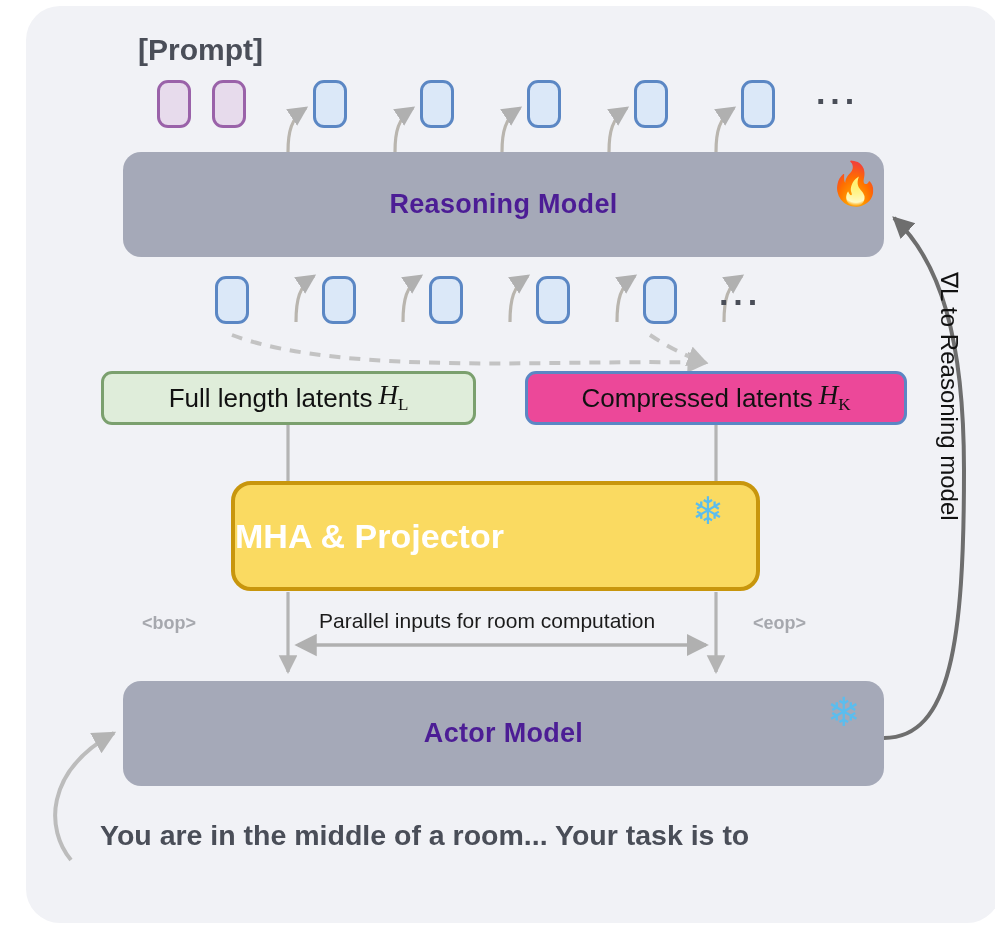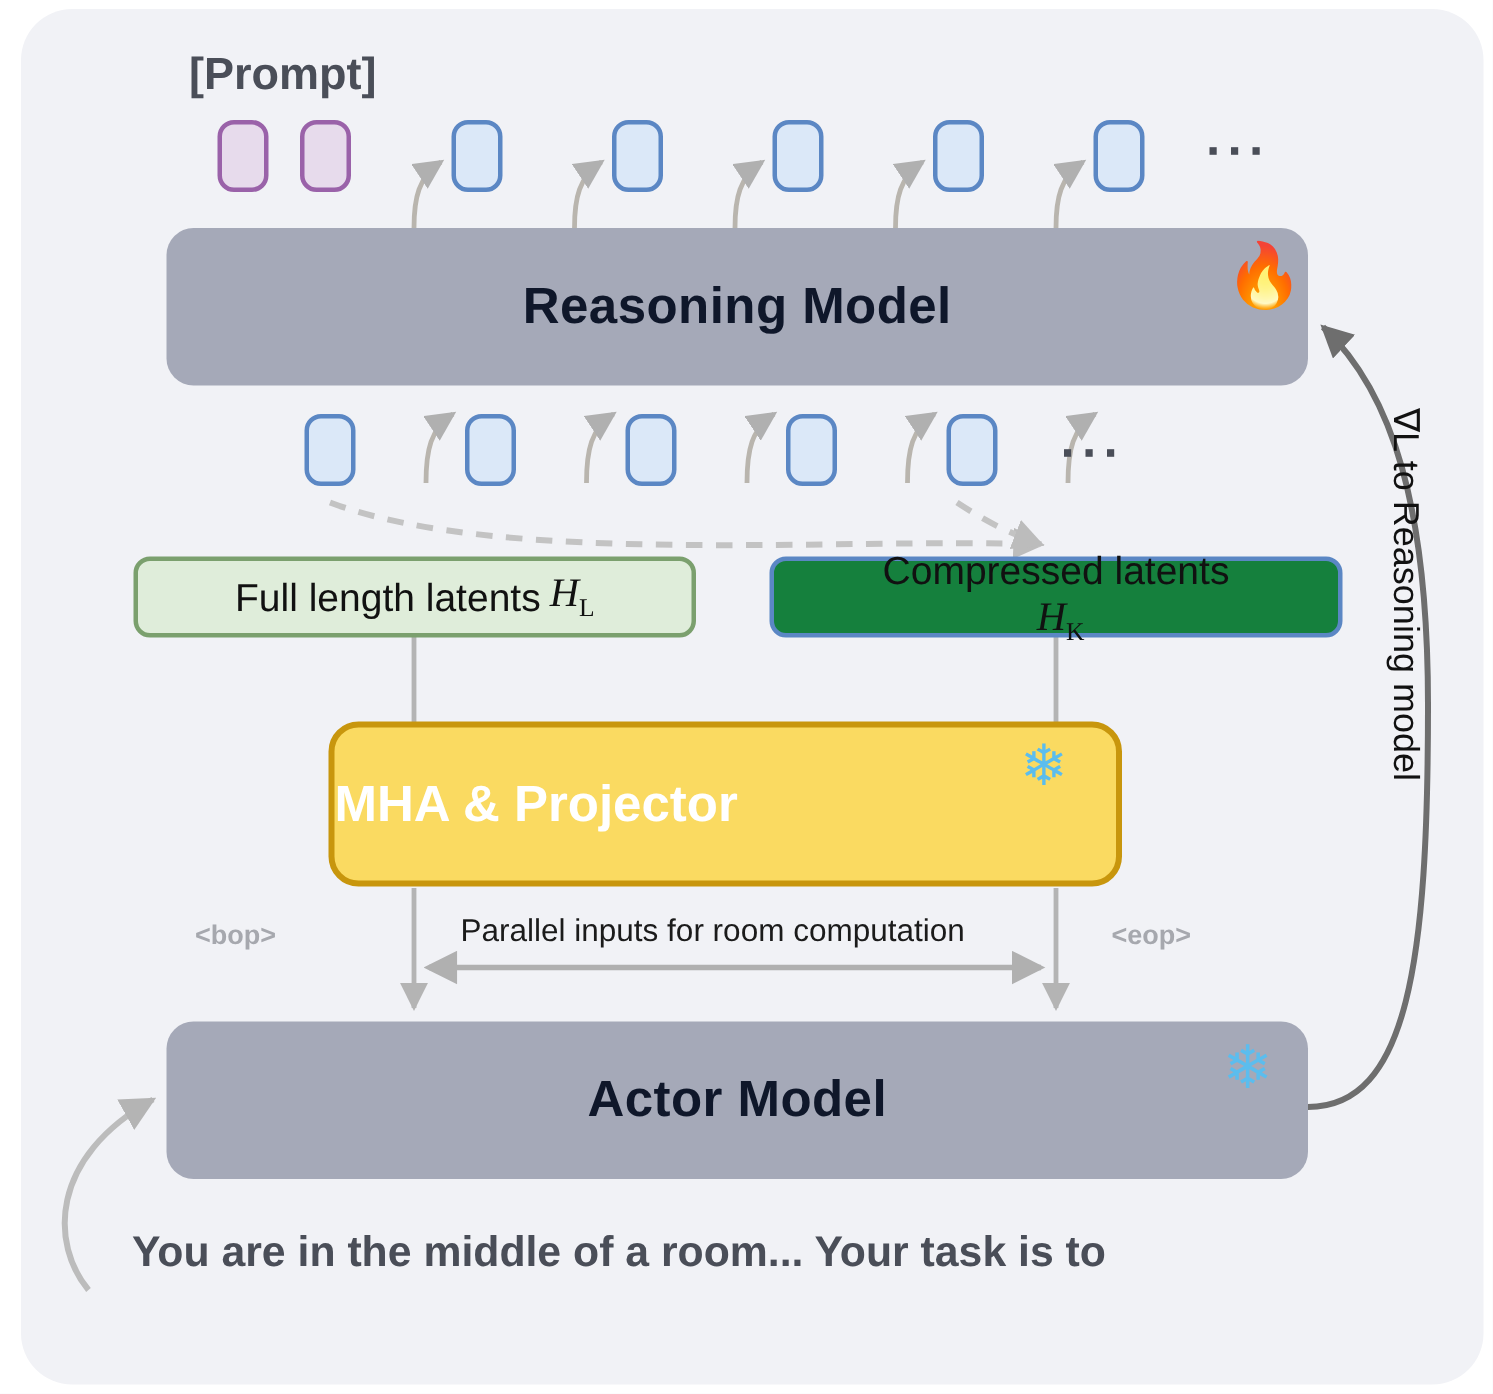--- a/index.html
+++ b/index.html
@@ -9,21 +9,21 @@
   }
   body {
     width: 995px;
     height: 929px;
     font-family: "Liberation Sans", sans-serif;
     position: relative;
     overflow: hidden;
   }
   #canvas {
     position: absolute;
-    left: 4px; top: 0;
+    left: 16px; top: 0;
     width: 797px;
     height: 929px;
   }
   .panel {
     position: absolute;
     left: 10px;
     top: 6px;
     width: 975px;
     height: 917px;
     background: #f1f2f6;
@@ -55,44 +55,43 @@
   
   .modelbar {
     position: absolute;
     border-radius: 18px;
     background: #a5a9b8;
     display: flex;
     align-items: center;
     justify-content: center;
   }
   .modelbar .title {
-    color: #0f172a;
-    font-size: 34px;
+    color: #4c1d95;
+    font-size: 27px;
     font-weight: bold;
     letter-spacing: .3px;
   }
   
   .latentbox {
     position: absolute;
     border-radius: 11px;
     box-sizing: border-box;
     display: flex;
     align-items: center;
     justify-content: center;
     font-size: 26px;
     color: #111;
   }
   .latentbox.green {
     background: #dfedda;
     border: 3px solid #7ba06e;
   }
   .latentbox.blue {
-    background: #15803d;
+    background: #ec4899;
     border: 3px solid #5b87c4;
-    flex-direction: column;
   }
   .latentbox .sub {
     font-family: "Liberation Serif", serif;
     font-style: italic;
     font-size: 27px;
     margin-left: 6px;
   }
   .latentbox .sub sub {
     font-style: normal;
     font-size: 17px;

